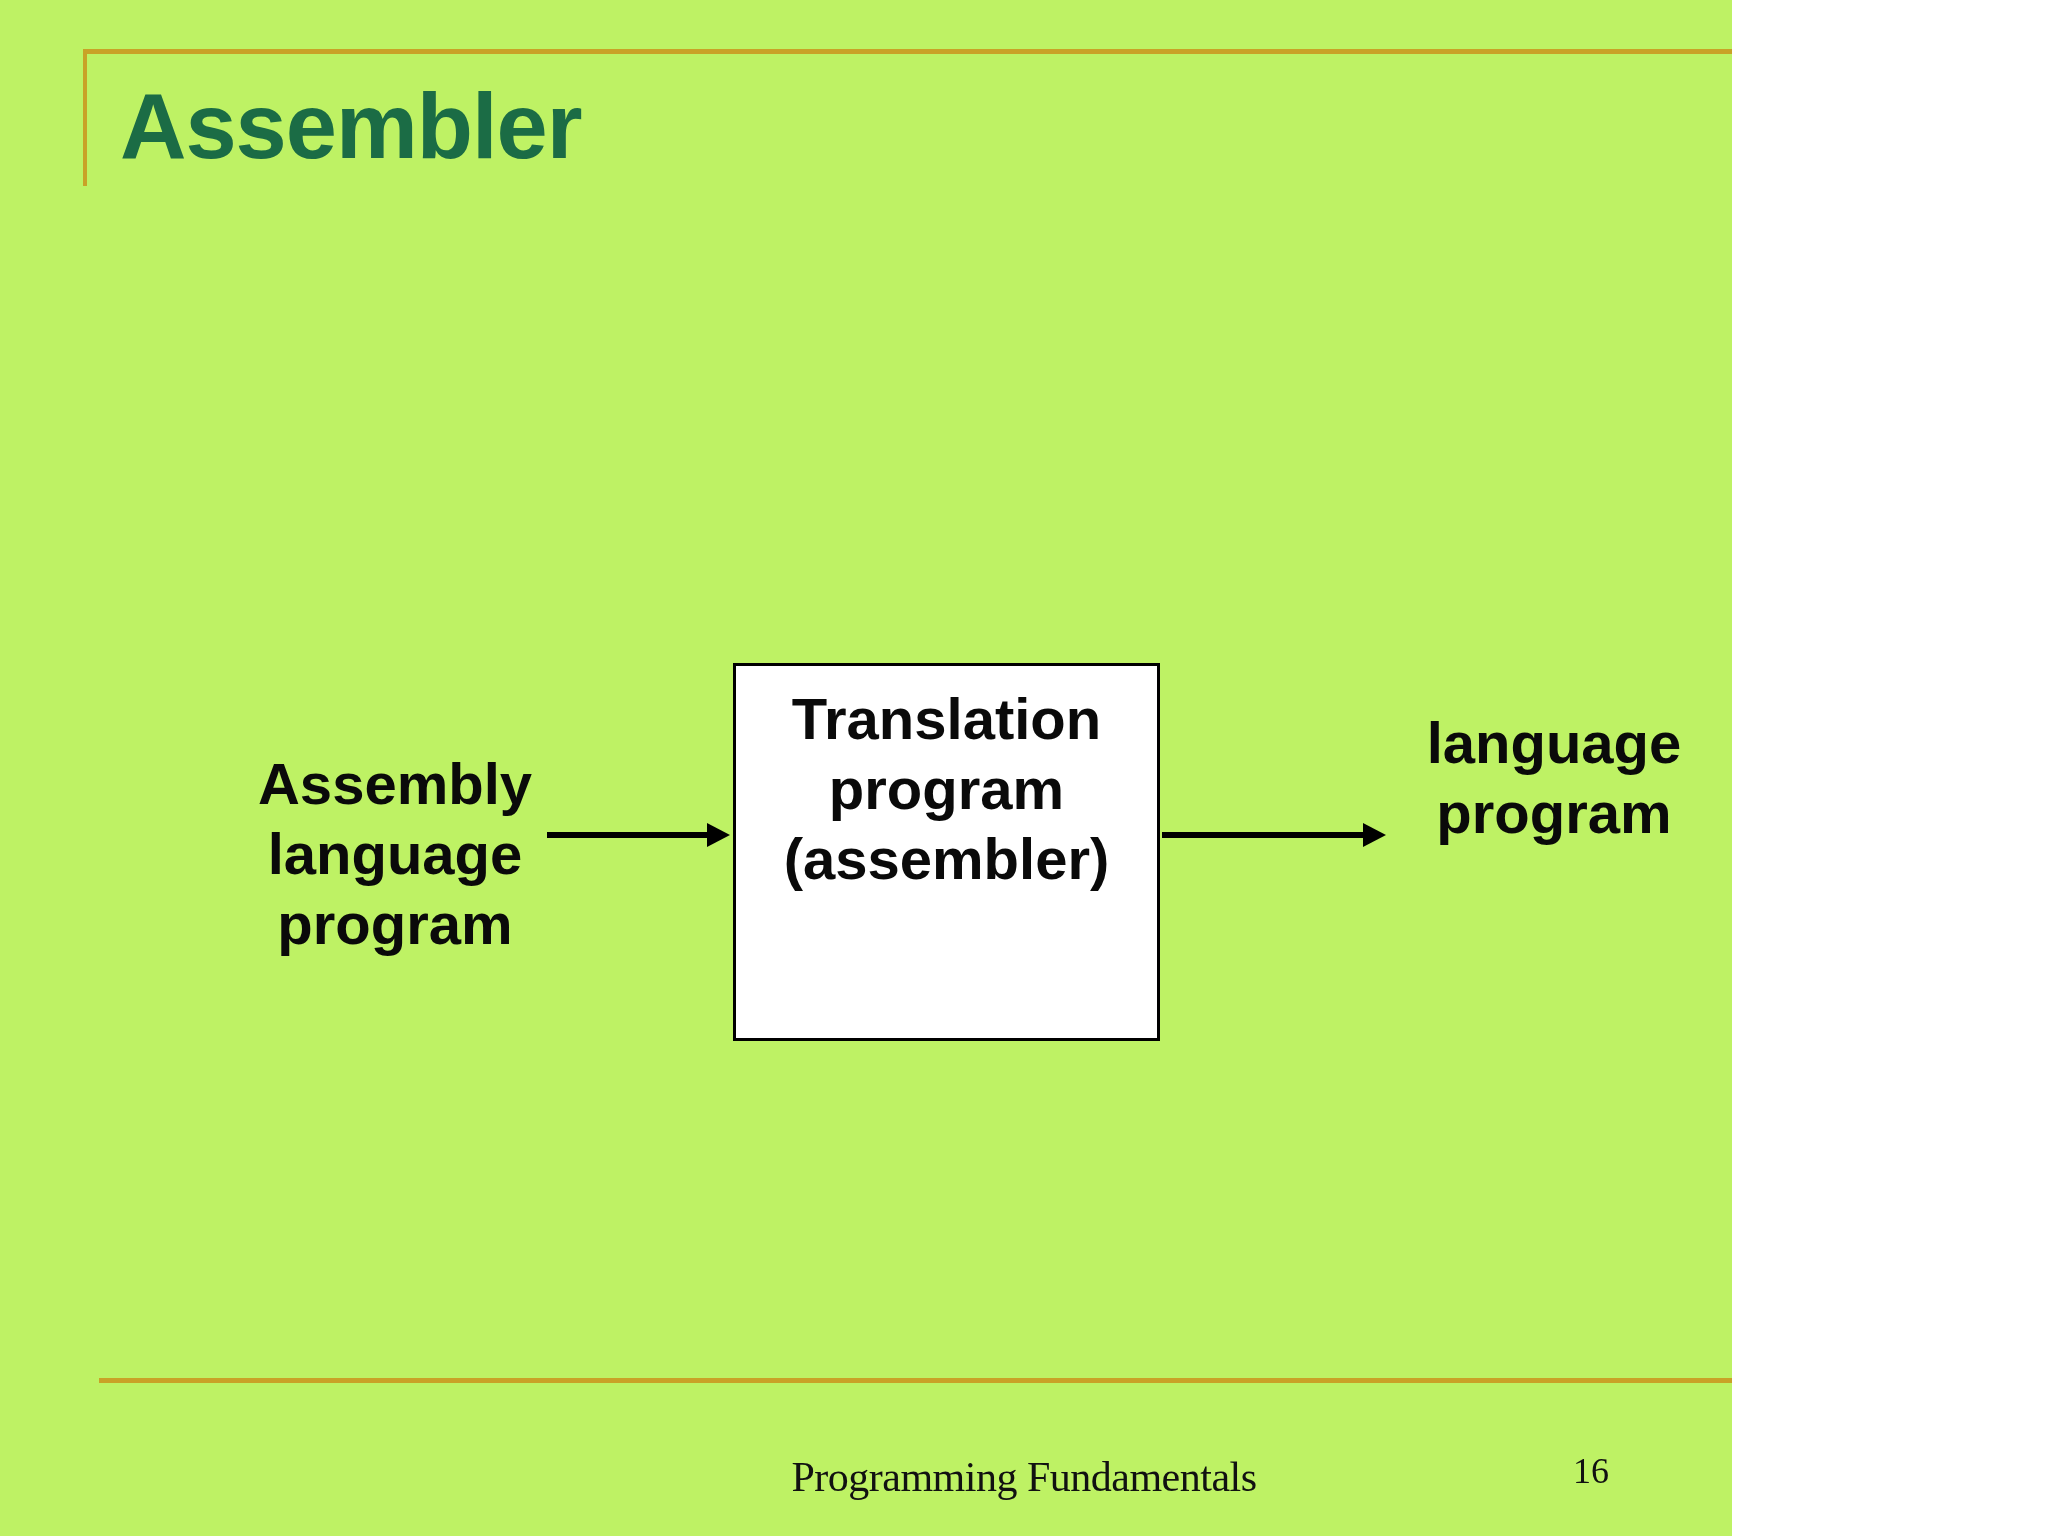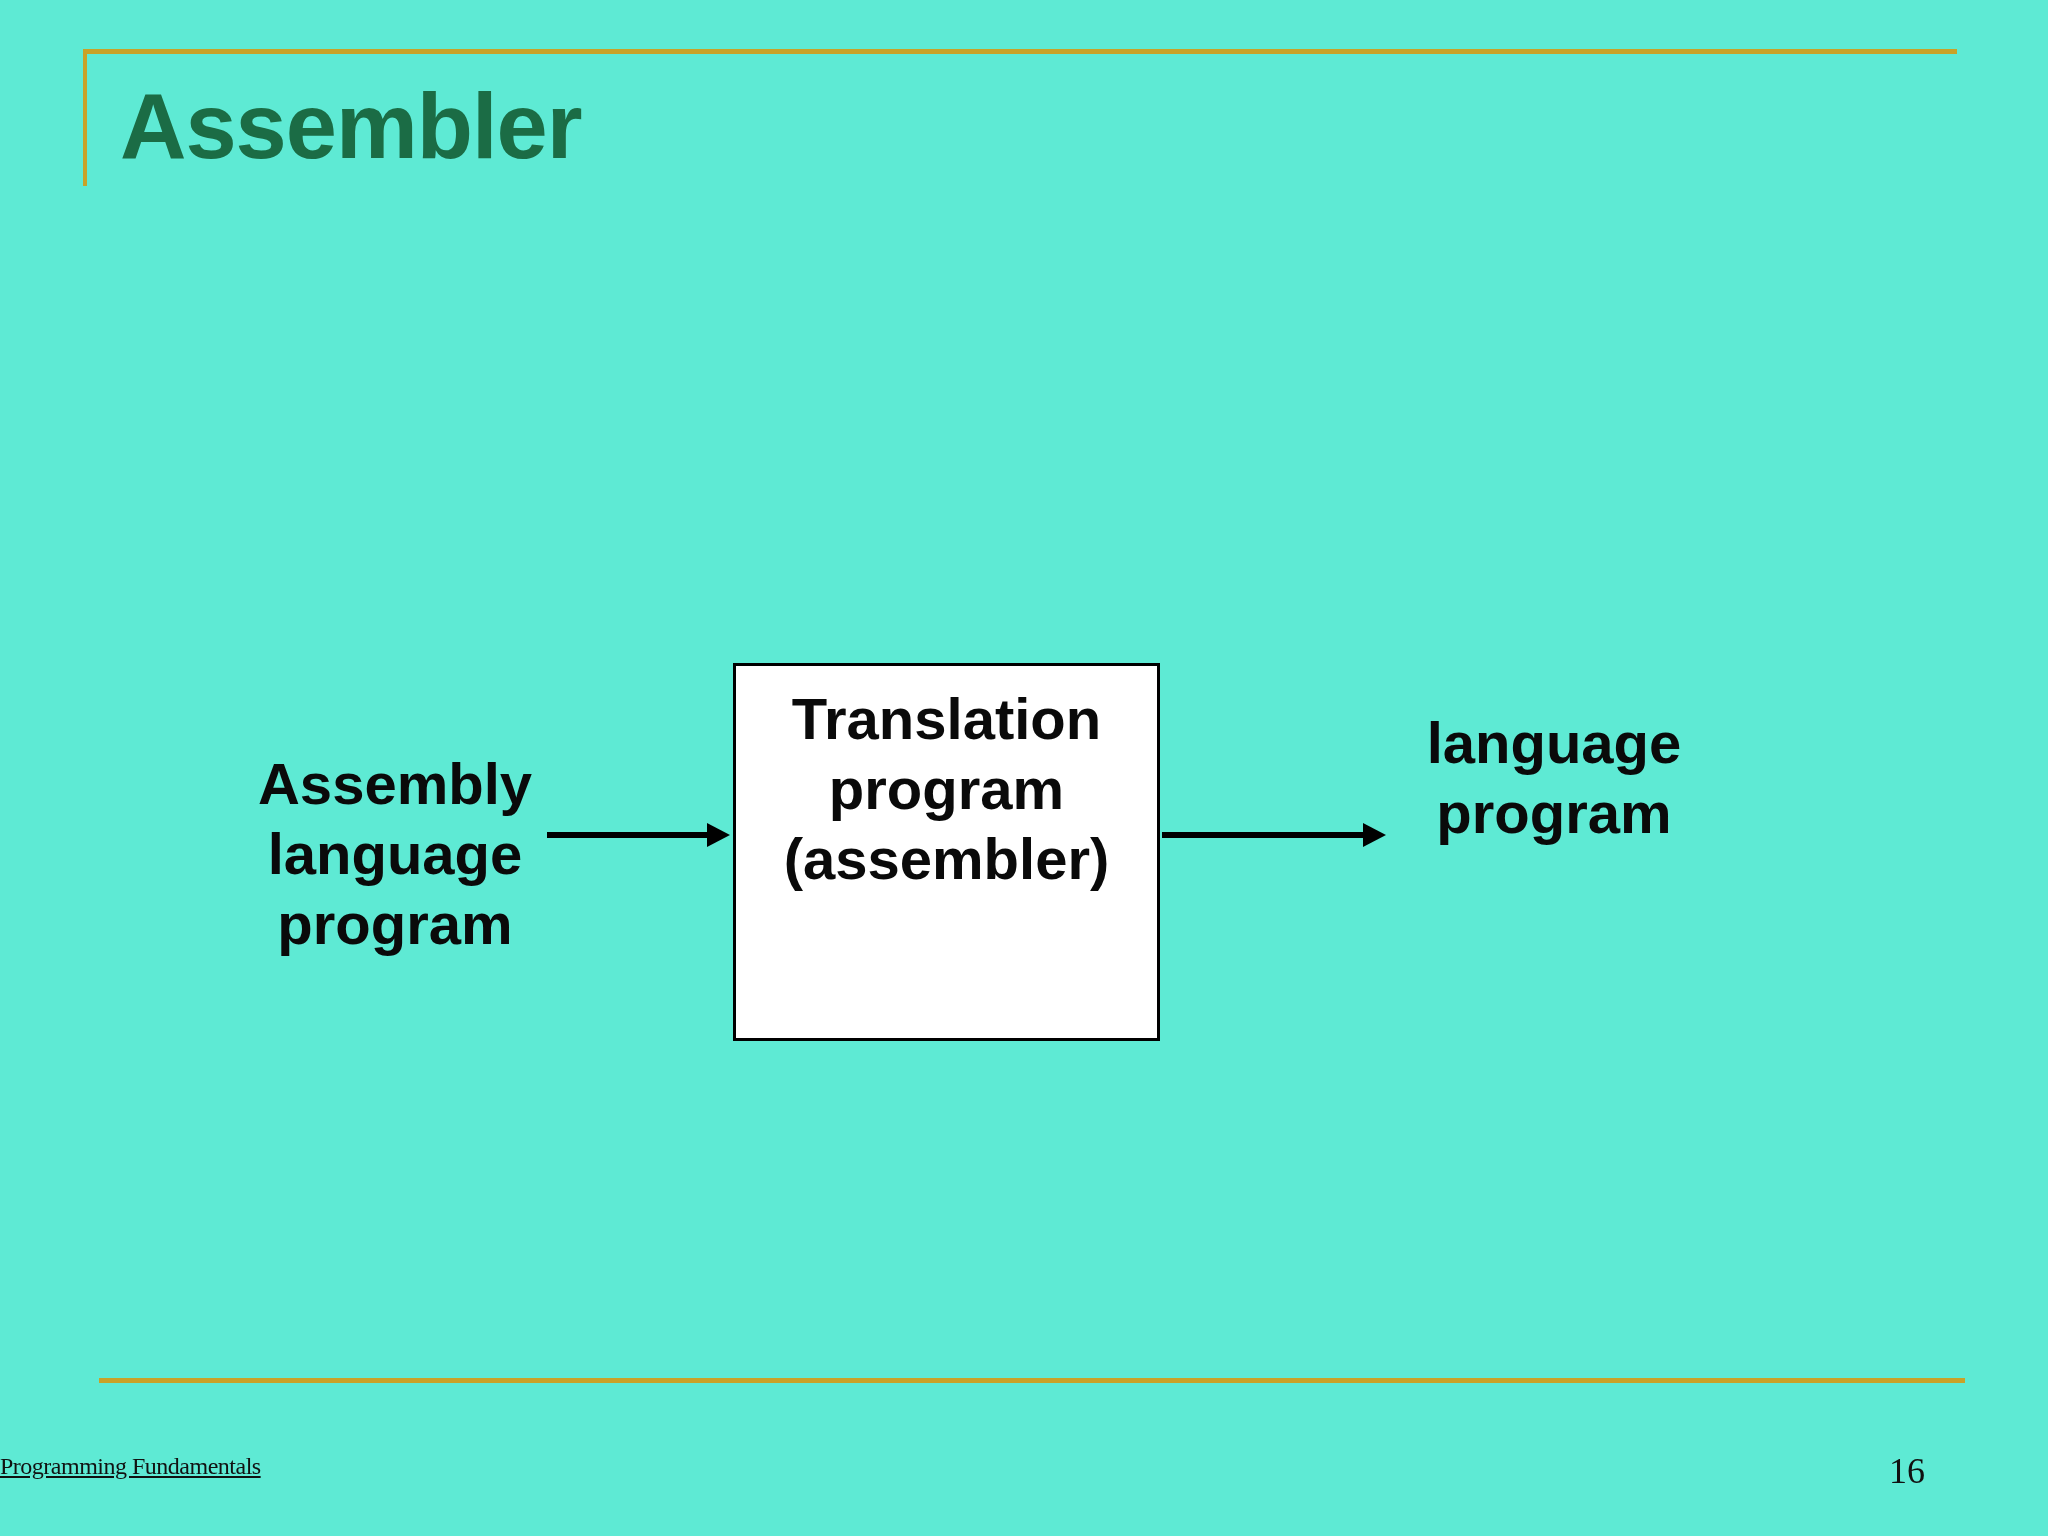--- a/index.html
+++ b/index.html
@@ -2,23 +2,23 @@
 <html><head>
 <meta charset="utf-8">
 <style>
   html, body {
     margin: 0;
     padding: 0;
     background: #ffffff;
   }
   #slide {
     position: relative;
-    width: 2048px;
+    width: 1732px;
     height: 1536px;
-    background: #5eead4;
+    background: #bef264;
     overflow: hidden;
     font-family: "Liberation Sans", sans-serif;
   }
 
   
   .rule { position: absolute; background: #C9A227; }
   #top-rule    { left: 86px;  top: 49px;   width: 1871px; height: 5px; }
   #left-rule   { left: 83px;  top: 49px;   width: 4px;    height: 137px; }
   #bottom-rule { left: 99px;  top: 1378px; width: 1866px; height: 5px; }
 
@@ -89,25 +89,25 @@
   #arrow-left-head  { left: 707px; }
   #arrow-right-line { left: 1162px; width: 202px; }
   #arrow-right-head { left: 1363px; }
 
   
   #footer-text {
     position: absolute;
     left: 0;
     top: 1453px;
     width: 2048px;
+    text-align: center;
     font-family: "Liberation Serif", serif;
-    font-size: 24px;
+    font-size: 42px;
     color: #111111;
     letter-spacing: -0.5px;
-    text-decoration: underline;
   }
   #page-number {
     position: absolute;
     right: 123px;
     top: 1450px;
     font-family: "Liberation Serif", serif;
     font-size: 36px;
     color: #111111;
   }
 </style>

